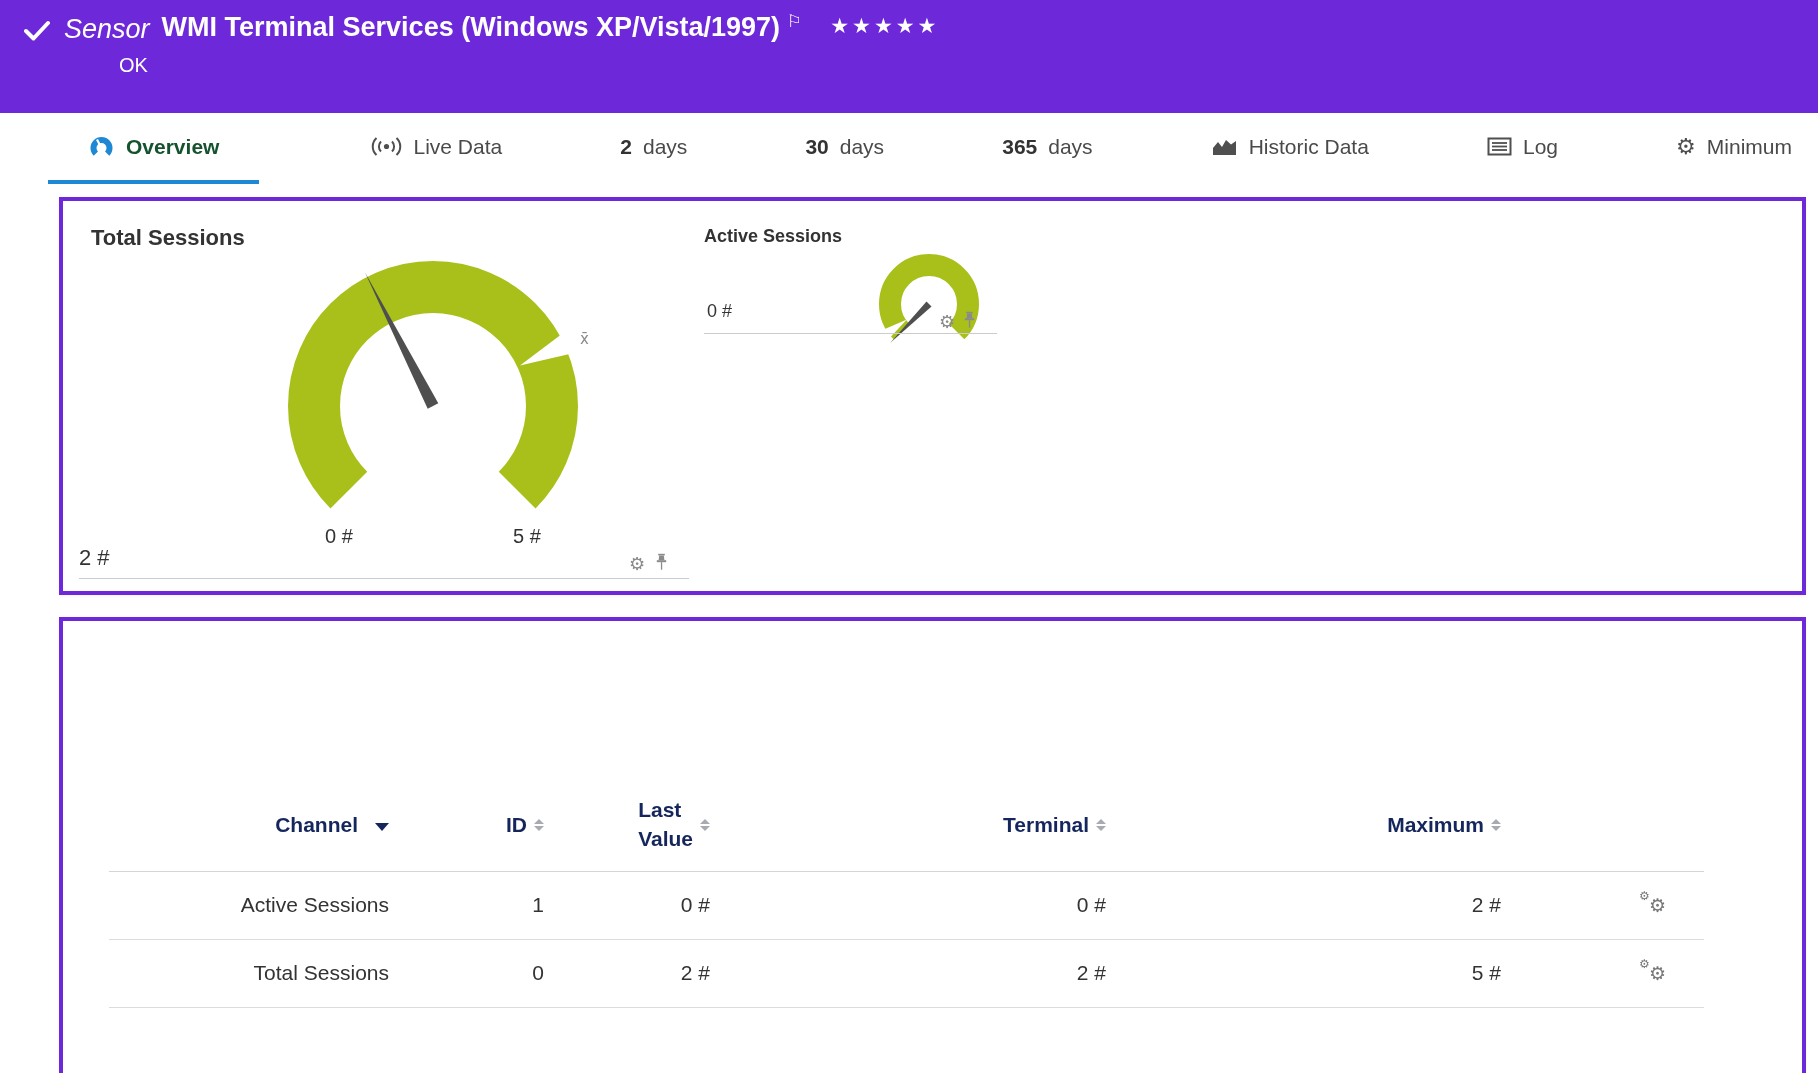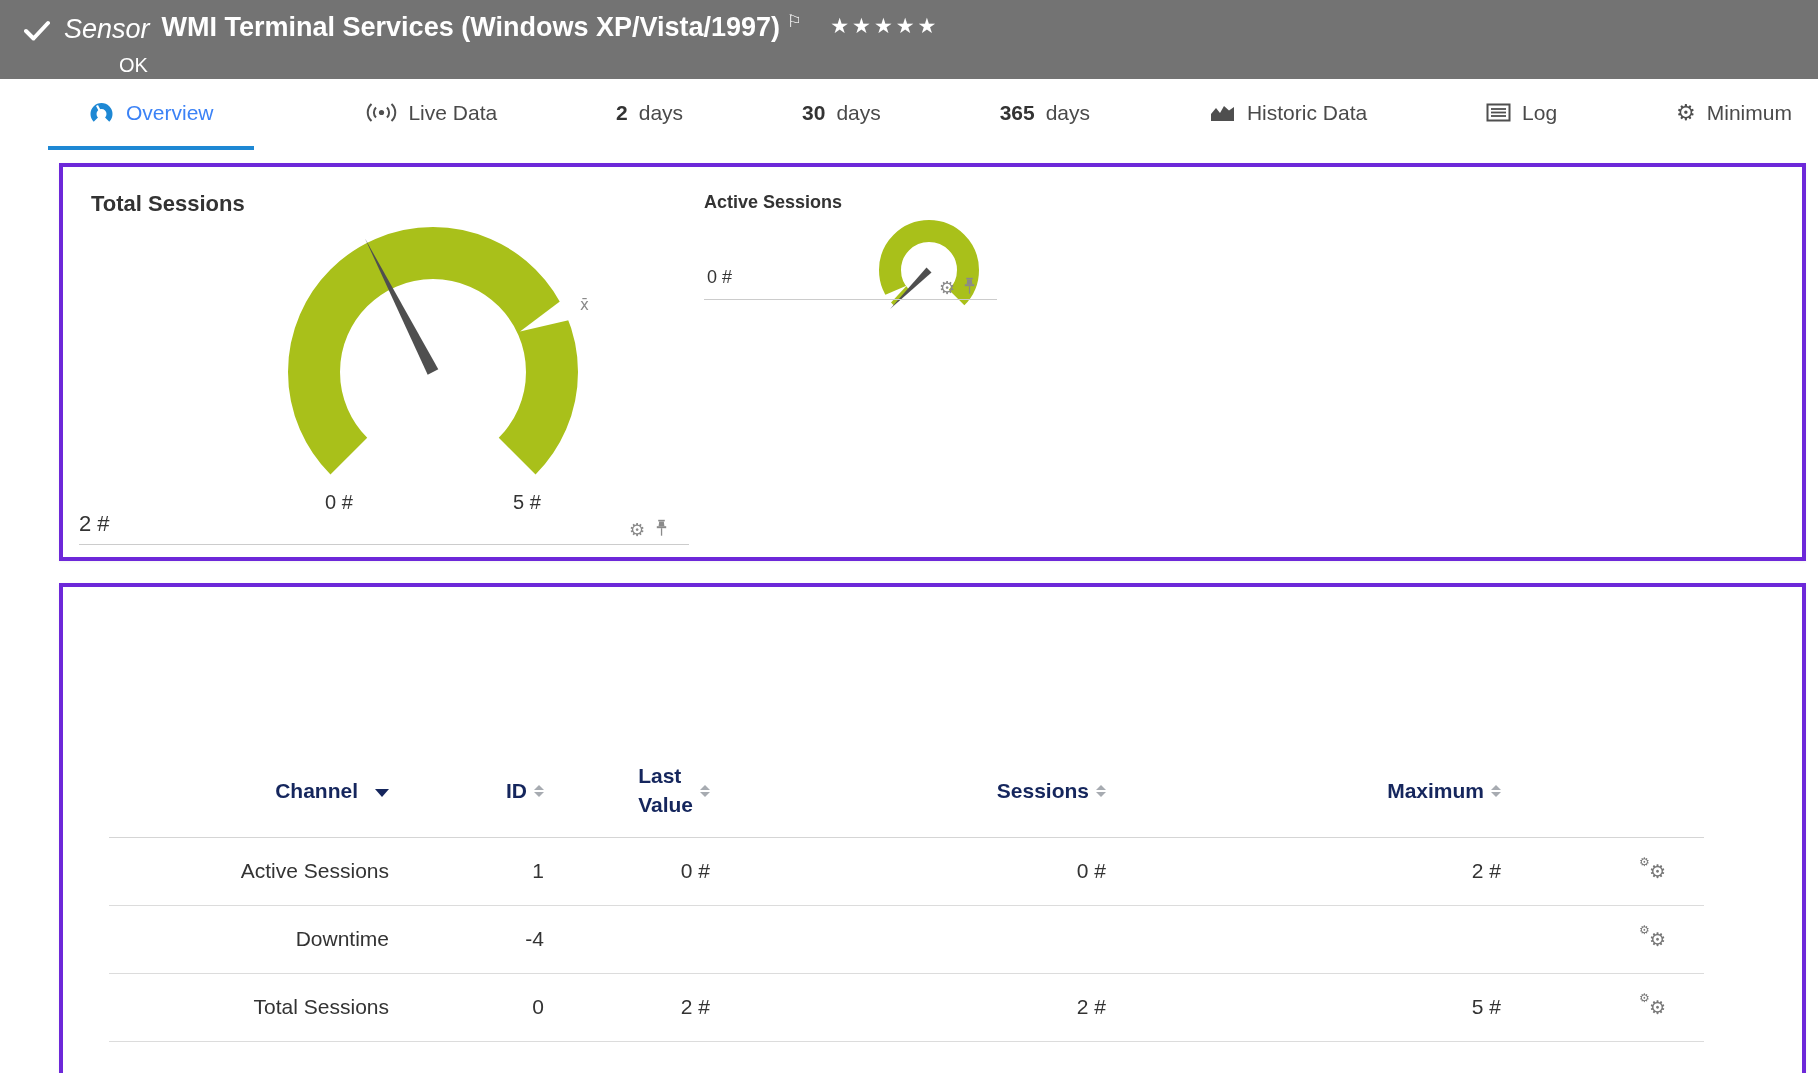--- a/index.html
+++ b/index.html
@@ -1,35 +1,35 @@
 <!DOCTYPE html>
 <html><head>
 <meta charset="utf-8">
 <title>PRTG Sensor</title>
 <style>
   *{margin:0;padding:0;box-sizing:border-box}
   html,body{width:1818px;height:1073px;overflow:hidden;background:#fff;
     font-family:"Liberation Sans","DejaVu Sans",sans-serif;color:#333}
 
   
-  .topbar{height:79px;background:#737373;color:#fff;padding:12px 0 0 24px}
+  .topbar{height:113px;background:#6d28d9;color:#fff;padding:12px 0 0 24px}
   .h-row{display:flex;align-items:flex-start}
   .h-check{margin-top:8px}
   .h-type{font-style:italic;font-size:27px;margin-left:14px;margin-top:2px}
   .h-title{font-weight:700;font-size:27px;margin-left:12px;white-space:nowrap}
   .h-flag{font-size:17px;margin-left:7px;margin-top:-1px}
   .h-stars{font-size:21px;letter-spacing:3px;margin-left:28px;margin-top:2px;white-space:nowrap}
   .h-status{font-size:20px;margin-left:95px;margin-top:8px}
 
   
   .tabs{height:71px;display:flex;align-items:stretch;justify-content:space-between;
     padding:0 20px 0 48px;background:#fff}
   .tab{display:flex;align-items:center;gap:11px;font-size:21px;color:#4a4a4a;
     cursor:pointer;padding:0 6px;border-bottom:4px solid transparent;white-space:nowrap}
-  .tab.active{border-bottom-color:#1e88d4;color:#3b82f6;font-weight:400;padding:0 40px}
+  .tab.active{border-bottom-color:#1e88d4;color:#14532d;font-weight:700;padding:0 40px}
   .tab .tnum{font-weight:700;color:#333}
   .ticon{display:inline-flex;align-items:center}
   .gear-glyph{font-size:22px;color:#4f4f4f;line-height:1}
 
   
   .card{position:relative;margin-left:59px;width:1747px;background:#fff;
     border:4px solid #6d28d9;box-shadow:0 1px 3px rgba(0,0,0,.05)}
   .card-gauges{margin-top:13px;height:398px}
   .card-table{margin-top:22px;height:520px;padding:158px 106px 0 46px}
 
@@ -237,21 +237,21 @@
               <span>Value</span>
             </span>
             <span class="sort">
                 <i class="up"></i>
                 <i class="dn"></i>
               </span>
           </span>
         </th>
         <th class="num">
           <span class="thflex">
-            <span>Sessions</span>
+            <span>Terminal</span>
             <span class="sort">
                 <i class="up"></i>
                 <i class="dn"></i>
               </span>
           </span>
         </th>
         <th class="num">
           <span class="thflex">
             <span>Maximum</span>
             <span class="sort">
@@ -270,32 +270,20 @@
         <td class="num">0 #</td>
         <td class="num">0 #</td>
         <td class="num">2 #</td>
         <td class="gearcell">
           <span class="gears">
             <span class="g2">⚙</span><span class="g1">⚙</span>
           </span>
         </td>
       </tr>
       <tr>
-        <td class="ch">Downtime</td>
-        <td class="num">-4</td>
-        <td class="num"></td>
-        <td class="num"></td>
-        <td class="num"></td>
-        <td class="gearcell">
-          <span class="gears">
-            <span class="g2">⚙</span><span class="g1">⚙</span>
-          </span>
-        </td>
-      </tr>
-      <tr>
         <td class="ch">Total Sessions</td>
         <td class="num">0</td>
         <td class="num">2 #</td>
         <td class="num">2 #</td>
         <td class="num">5 #</td>
         <td class="gearcell">
           <span class="gears">
             <span class="g2">⚙</span><span class="g1">⚙</span>
           </span>
         </td>

